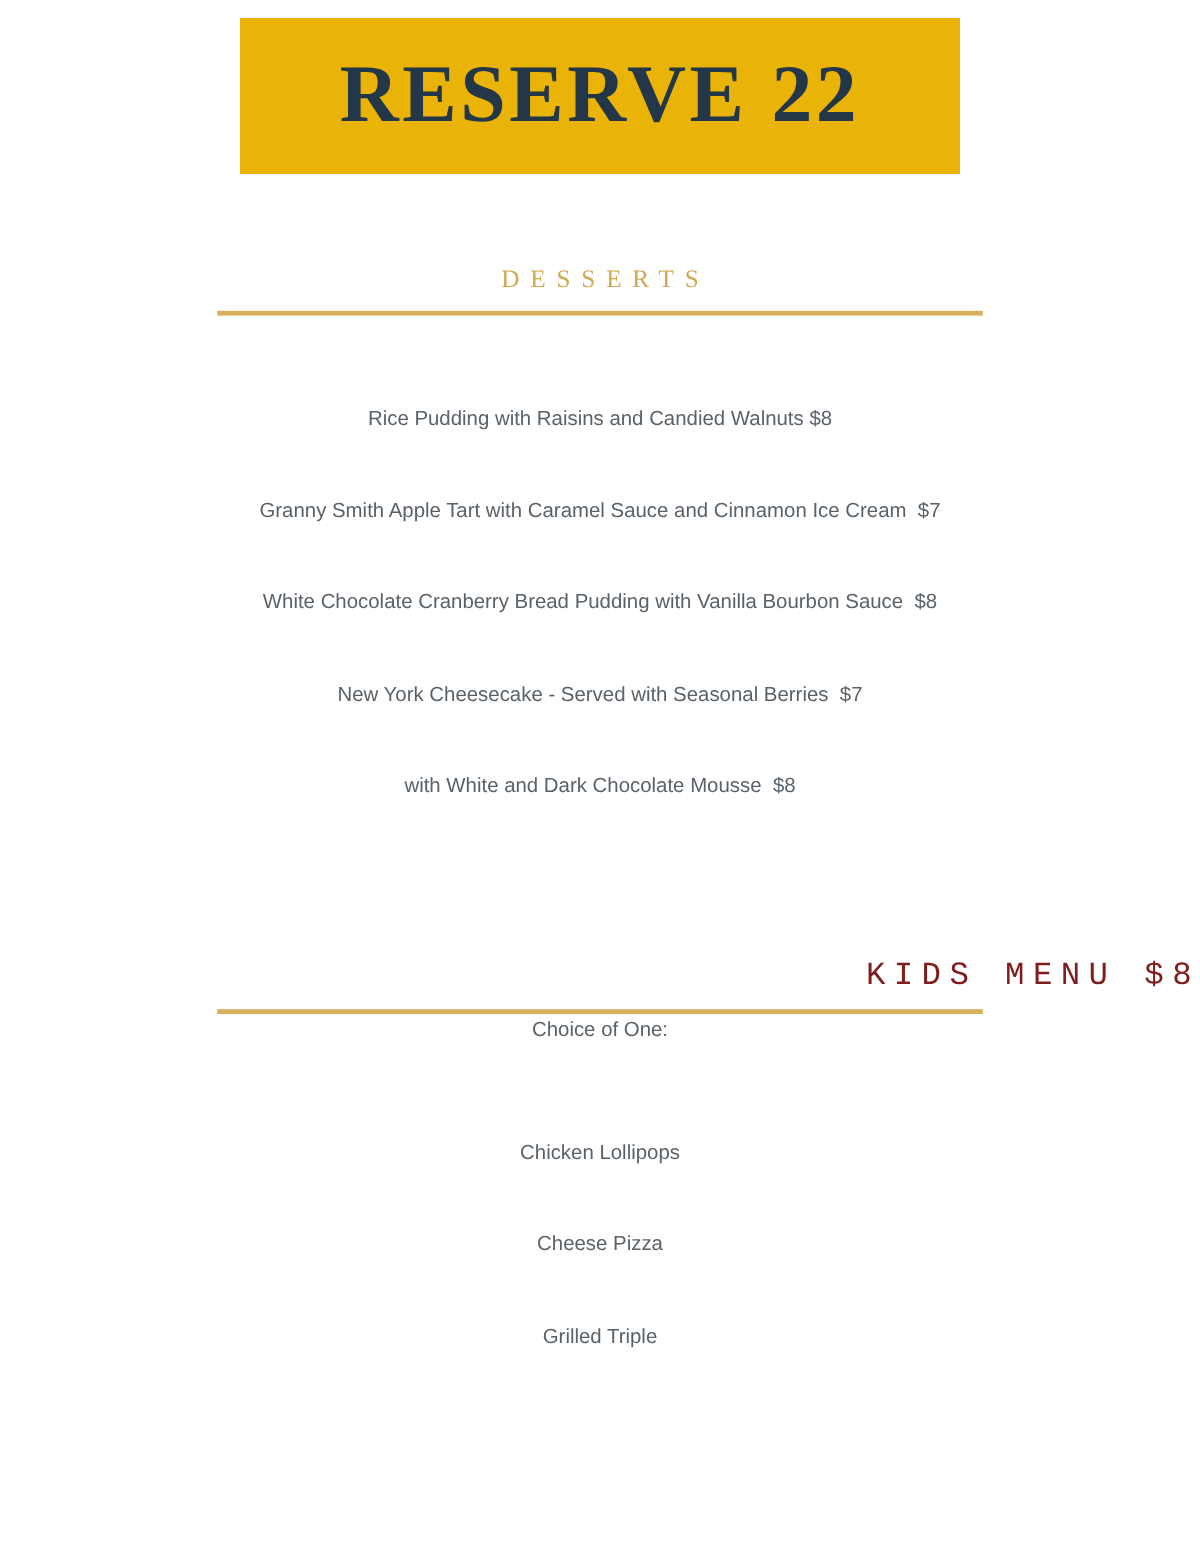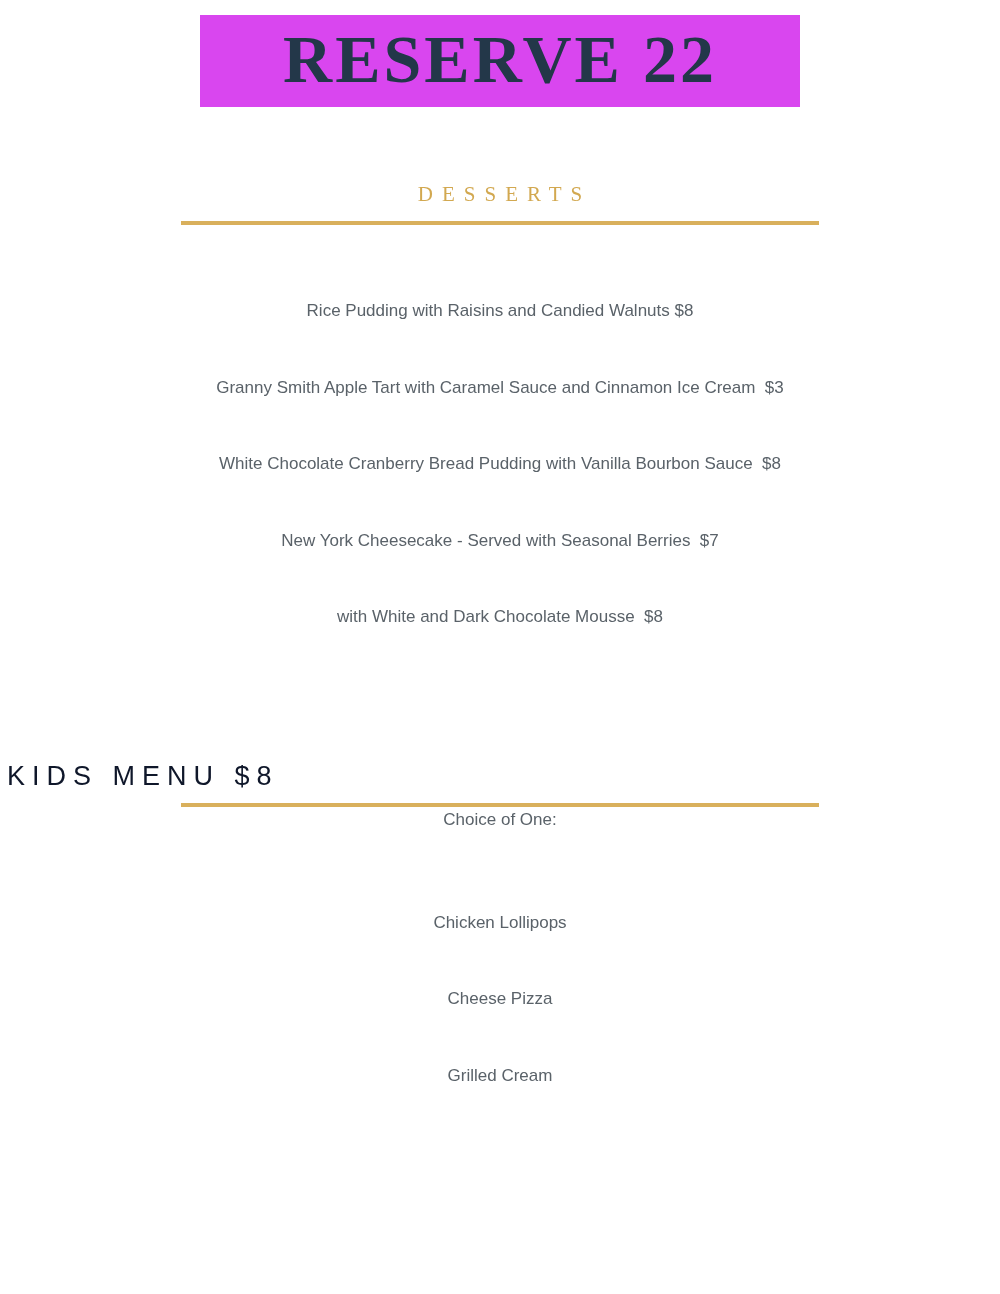--- a/index.html
+++ b/index.html
@@ -10,23 +10,23 @@
     margin: 0 auto;
     background: #ffffff;
     font-family: "Liberation Sans", sans-serif;
     overflow: hidden;
     position: relative;
   }
 
   
   .banner {
     width: 600px;
-    height: 92px;
+    height: 130px;
     margin: 15px auto 0 auto;
-    background: #d946ef;
+    background: #eab308;
     display: flex;
     align-items: center;
     justify-content: center;
   }
   .banner-title {
     font-family: "Liberation Serif", serif;
     font-weight: 700;
     font-size: 68px;
     letter-spacing: 3px;
     color: #233749;
@@ -41,27 +41,27 @@
     font-family: "Liberation Serif", serif;
     font-weight: 400;
     font-size: 21px;
     letter-spacing: 9px;
     text-indent: 9px;
     color: #d2a850;
     line-height: 34px;
   }
   .section-heading-sans {
     margin-top: 78px;
-    text-align: left;
-    font-family: Liberation Sans, sans-serif;
+    text-align: right;
+    font-family: Liberation Mono, monospace;
     font-weight: 400;
     font-size: 27px;
     letter-spacing: 7px;
     text-indent: 7px;
-    color: #0f172a;
+    color: #7f1d1d;
     line-height: 34px;
   }
   .gold-rule {
     width: 638px;
     height: 4px;
     background: #d9b05c;
     margin: 10px auto 0 auto;
     border: none;
   }
 
@@ -97,34 +97,34 @@
 
   <div class="banner">
     <div class="banner-title">RESERVE 22</div>
   </div>
 
   <div>
     <div class="section-heading-serif">DESSERTS</div>
     <div class="gold-rule"></div>
     <div class="menu-lines">
       <span class="line">Rice Pudding with Raisins and Candied Walnuts $8</span>
-      <span class="line">Granny Smith Apple Tart with Caramel Sauce and Cinnamon Ice Cream  $3</span>
+      <span class="line">Granny Smith Apple Tart with Caramel Sauce and Cinnamon Ice Cream  $7</span>
       <span class="line">White Chocolate Cranberry Bread Pudding with Vanilla Bourbon Sauce  $8</span>
       <span class="line">New York Cheesecake - Served with Seasonal Berries  $7</span>
       <span class="line">with White and Dark Chocolate Mousse  $8</span>
     </div>
   </div>
 
   <div>
     <div class="section-heading-sans">KIDS MENU $8</div>
     <div class="gold-rule"></div>
     <div class="choice-line">Choice of One:</div>
     <div class="kids-lines menu-lines" style="margin-top:26px;">
       <span class="line">Chicken Lollipops</span>
       <span class="line">Cheese Pizza</span>
-      <span class="line">Grilled Cream</span>
+      <span class="line">Grilled Triple</span>
       
       
     </div>
 
   </div>
 
 </div>
 
 </body></html>

